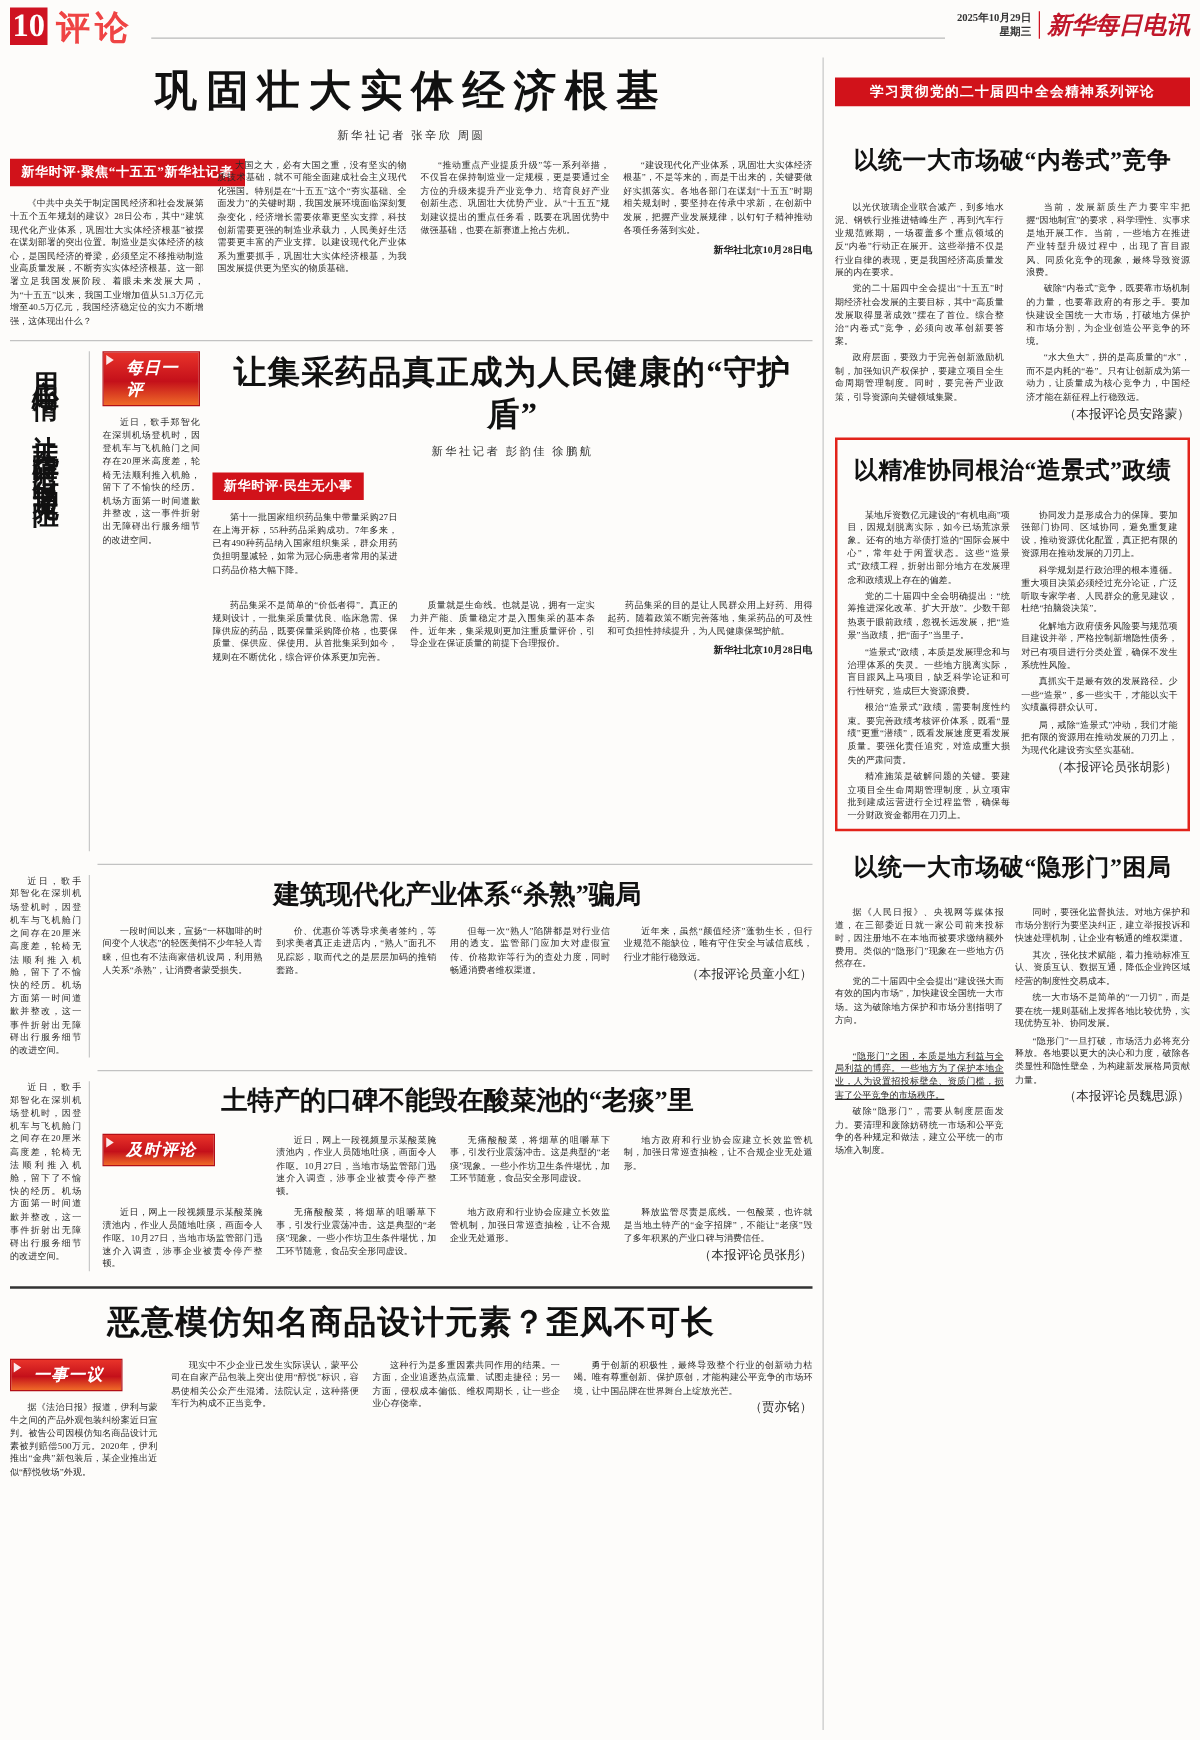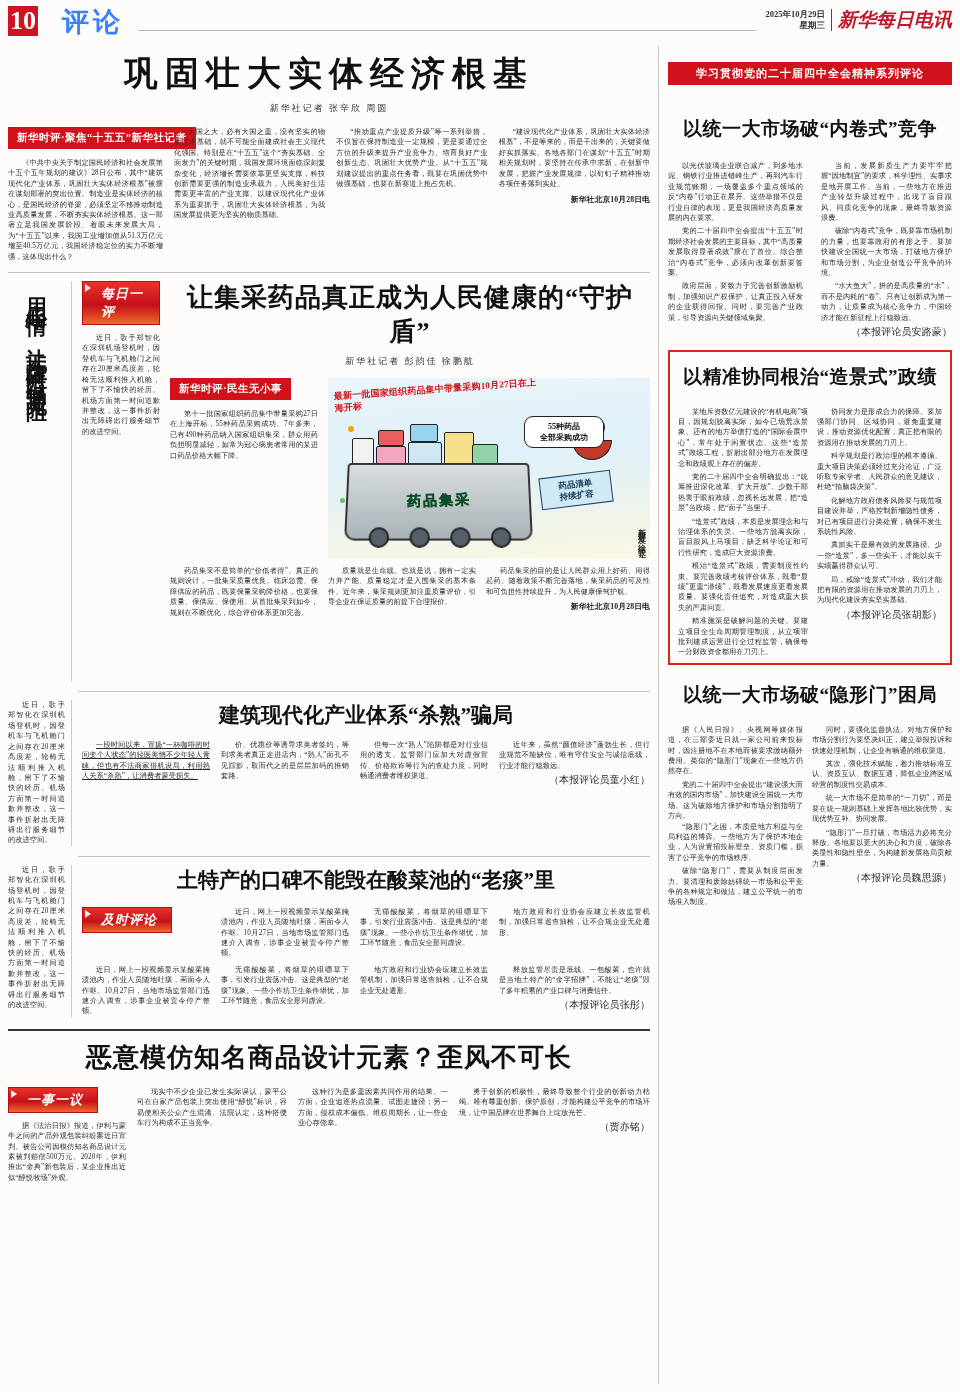--- a/index.html
+++ b/index.html
@@ -16,21 +16,21 @@
 
   
   .masthead { display:flex; align-items:flex-start; height:46px; padding-top:4px; }
   .pagenum {
     background:#cf1322; color:#fff; font-weight:bold;
     font-size:26px; line-height:30px; width:30px; text-align:center;
     font-family:"Liberation Serif",serif; margin-top:2px;
   }
   .pagelabel {
     font-size:27px; font-weight:bold; letter-spacing:4px;
-    margin-left:24px; margin-top:0px; color:#3b82f6;
+    margin-left:7px; margin-top:0px; color:#ef4444;
   }
   .mast-rule { flex:1; border-bottom:1px solid #b9b9b9; margin:26px 10px 0 14px; height:1px; }
   .mast-right { display:flex; align-items:center; margin-top:3px; }
   .mast-date { font-size:8.5px; line-height:11px; text-align:right; color:#333; font-weight:bold; }
   .mast-sep { width:1px; background:#cf1322; height:22px; margin:0 6px; }
   .mast-logo {
     font-size:19px; font-weight:bold; letter-spacing:0px; color:#c0172a;
     font-style:italic; font-family:"Liberation Serif",serif; white-space:nowrap;
   }
 
@@ -187,21 +187,21 @@
 
         <div style="width:78px;">
           <div class="badge">每日一评</div>
           <div class="bodytext" style="margin-top:8px;">近日，歌手郑智化在深圳机场登机时，因登机车与飞机舱门之间存在20厘米高度差，轮椅无法顺利推入机舱，留下了不愉快的经历。机场方面第一时间道歉并整改，这一事件折射出无障碍出行服务细节的改进空间。</div>
         </div>
 
         <div style="flex:1;">
           <div class="hl-lg">让集采药品真正成为人民健康的“守护盾”</div>
           <div class="byline">新华社记者 彭韵佳 徐鹏航</div>
 
-          <div style="display:flex; gap:10px; margin-top:10px;">
+          <div style="display:flex; gap:10px; margin-top:10px;flex-direction:column;">
             <div style="width:148px;">
               <div class="redtag">新华时评·民生无小事</div>
               <div class="bodytext" style="margin-top:9px;">第十一批国家组织药品集中带量采购27日在上海开标，55种药品采购成功。7年多来，已有490种药品纳入国家组织集采，群众用药负担明显减轻，如常为冠心病患者常用的某进口药品价格大幅下降。</div>
             </div>
 
             <div style="flex:1; height:180px;">
               <div class="illus">
                 <div class="illus-cap">最新一批国家组织药品集中带量采购10月27日在上海开标</div>
 
                 <div class="conf" style="left:20px;top:48px;width:6px;height:6px;background:#f0a500;"></div>
@@ -255,21 +255,21 @@
         </div>
       </div>
 
       <div class="rule-h" style="margin:10px 0 0 70px;"></div>
 
       <div style="display:flex; gap:10px; margin-top:8px;">
         <div style="width:64px; border-right:1px solid #c9c9c9; padding-right:6px;" class="bodytext">近日，歌手郑智化在深圳机场登机时，因登机车与飞机舱门之间存在20厘米高度差，轮椅无法顺利推入机舱，留下了不愉快的经历。机场方面第一时间道歉并整改，这一事件折射出无障碍出行服务细节的改进空间。</div>
         <div style="flex:1;">
           <div class="hl-md">建筑现代化产业体系“杀熟”骗局</div>
           <div style="display:flex; gap:11px; margin-top:10px;">
-            <div style="width:128px;text-decoration:underline;" class="bodytext">一段时间以来，宣扬“一杯咖啡的时间变个人状态”的轻医美悄不少年轻人青睐，但也有不法商家借机设局，利用熟人关系“杀熟”，让消费者蒙受损失。</div>
+            <div style="width:128px;" class="bodytext">一段时间以来，宣扬“一杯咖啡的时间变个人状态”的轻医美悄不少年轻人青睐，但也有不法商家借机设局，利用熟人关系“杀熟”，让消费者蒙受损失。</div>
             <div style="width:128px;" class="bodytext">价、优惠价等诱导求美者签约，等到求美者真正走进店内，“熟人”面孔不见踪影，取而代之的是层层加码的推销套路。</div>
             <div style="width:128px;" class="bodytext">但每一次“熟人”陷阱都是对行业信用的透支。监管部门应加大对虚假宣传、价格欺诈等行为的查处力度，同时畅通消费者维权渠道。</div>
             <div style="flex:1;">
               <div class="bodytext">近年来，虽然“颜值经济”蓬勃生长，但行业规范不能缺位，唯有守住安全与诚信底线，行业才能行稳致远。</div>
               <div class="bodytext credit" style="margin-top:4px;">（本报评论员童小红）</div>
             </div>
           </div>
         </div>
       </div>
 
@@ -322,21 +322,21 @@
     <div class="col-right">
 
       <div class="redbanner" style="margin-top:16px;">学习贯彻党的二十届四中全会精神系列评论</div>
 
       <div style="margin-top:30px;">
         <div class="hl-rt">以统一大市场破“内卷式”竞争</div>
         <div style="display:flex; gap:18px; margin-top:18px;">
           <div style="width:135px;">
             <div class="bodytext">以光伏玻璃企业联合减产，到多地水泥、钢铁行业推进错峰生产，再到汽车行业规范账期，一场覆盖多个重点领域的反“内卷”行动正在展开。这些举措不仅是行业自律的表现，更是我国经济高质量发展的内在要求。</div>
             <div class="bodytext" style="margin-top:3px;">党的二十届四中全会提出“十五五”时期经济社会发展的主要目标，其中“高质量发展取得显著成效”摆在了首位。综合整治“内卷式”竞争，必须向改革创新要答案。</div>
-            <div class="bodytext" style="margin-top:3px;">政府层面，要致力于完善创新激励机制，加强知识产权保护，让真正投入研发的企业获得回报。同时，要完善产业政策，引导资源向关键领域集聚。</div>
+            <div class="bodytext" style="margin-top:3px;">政府层面，要致力于完善创新激励机制，加强知识产权保护，要建立项目全生命周期管理制度。同时，要完善产业政策，引导资源向关键领域集聚。</div>
           </div>
           <div style="flex:1;">
             <div class="bodytext">当前，发展新质生产力要牢牢把握“因地制宜”的要求，科学理性、实事求是地开展工作。当前，一些地方在推进产业转型升级过程中，出现了盲目跟风、同质化竞争的现象，最终导致资源浪费。</div>
             <div class="bodytext" style="margin-top:3px;">破除“内卷式”竞争，既要靠市场机制的力量，也要靠政府的有形之手。要加快建设全国统一大市场，打破地方保护和市场分割，为企业创造公平竞争的环境。</div>
             <div class="bodytext" style="margin-top:3px;">“水大鱼大”，拼的是高质量的“水”，而不是内耗的“卷”。只有让创新成为第一动力，让质量成为核心竞争力，中国经济才能在新征程上行稳致远。</div>
             <div class="bodytext credit" style="margin-top:4px;">（本报评论员安路蒙）</div>
           </div>
         </div>
       </div>
 
@@ -360,21 +360,21 @@
           </div>
         </div>
       </div>
 
       <div style="margin-top:16px;">
         <div class="hl-rt">以统一大市场破“隐形门”困局</div>
         <div style="display:flex; gap:9px; margin-top:16px;">
           <div style="width:135px;">
             <div class="bodytext">据《人民日报》、央视网等媒体报道，在三部委近日就一家公司前来投标时，因注册地不在本地而被要求缴纳额外费用。类似的“隐形门”现象在一些地方仍然存在。</div>
             <div class="bodytext" style="margin-top:3px;">党的二十届四中全会提出“建设强大而有效的国内市场”，加快建设全国统一大市场。这为破除地方保护和市场分割指明了方向。</div>
-            <div class="bodytext" style="margin-top:0;">“隐形门”之困，本质是地方利益与全局利益的博弈。一些地方为了保护本地企业，人为设置招投标壁垒、资质门槛，损害了公平竞争的市场秩序。</div>
+            <div class="bodytext" style="margin-top:18px;text-decoration:underline;">“隐形门”之困，本质是地方利益与全局利益的博弈。一些地方为了保护本地企业，人为设置招投标壁垒、资质门槛，损害了公平竞争的市场秩序。</div>
             <div class="bodytext" style="margin-top:3px;">破除“隐形门”，需要从制度层面发力。要清理和废除妨碍统一市场和公平竞争的各种规定和做法，建立公平统一的市场准入制度。</div>
           </div>
           <div style="flex:1;">
             <div class="bodytext">同时，要强化监督执法。对地方保护和市场分割行为要坚决纠正，建立举报投诉和快速处理机制，让企业有畅通的维权渠道。</div>
             <div class="bodytext" style="margin-top:3px;">其次，强化技术赋能，着力推动标准互认、资质互认、数据互通，降低企业跨区域经营的制度性交易成本。</div>
             <div class="bodytext" style="margin-top:3px;">统一大市场不是简单的“一刀切”，而是要在统一规则基础上发挥各地比较优势，实现优势互补、协同发展。</div>
             <div class="bodytext" style="margin-top:3px;">“隐形门”一旦打破，市场活力必将充分释放。各地要以更大的决心和力度，破除各类显性和隐性壁垒，为构建新发展格局贡献力量。</div>
             <div class="bodytext credit" style="margin-top:4px;">（本报评论员魏思源）</div>
           </div>
         </div>

